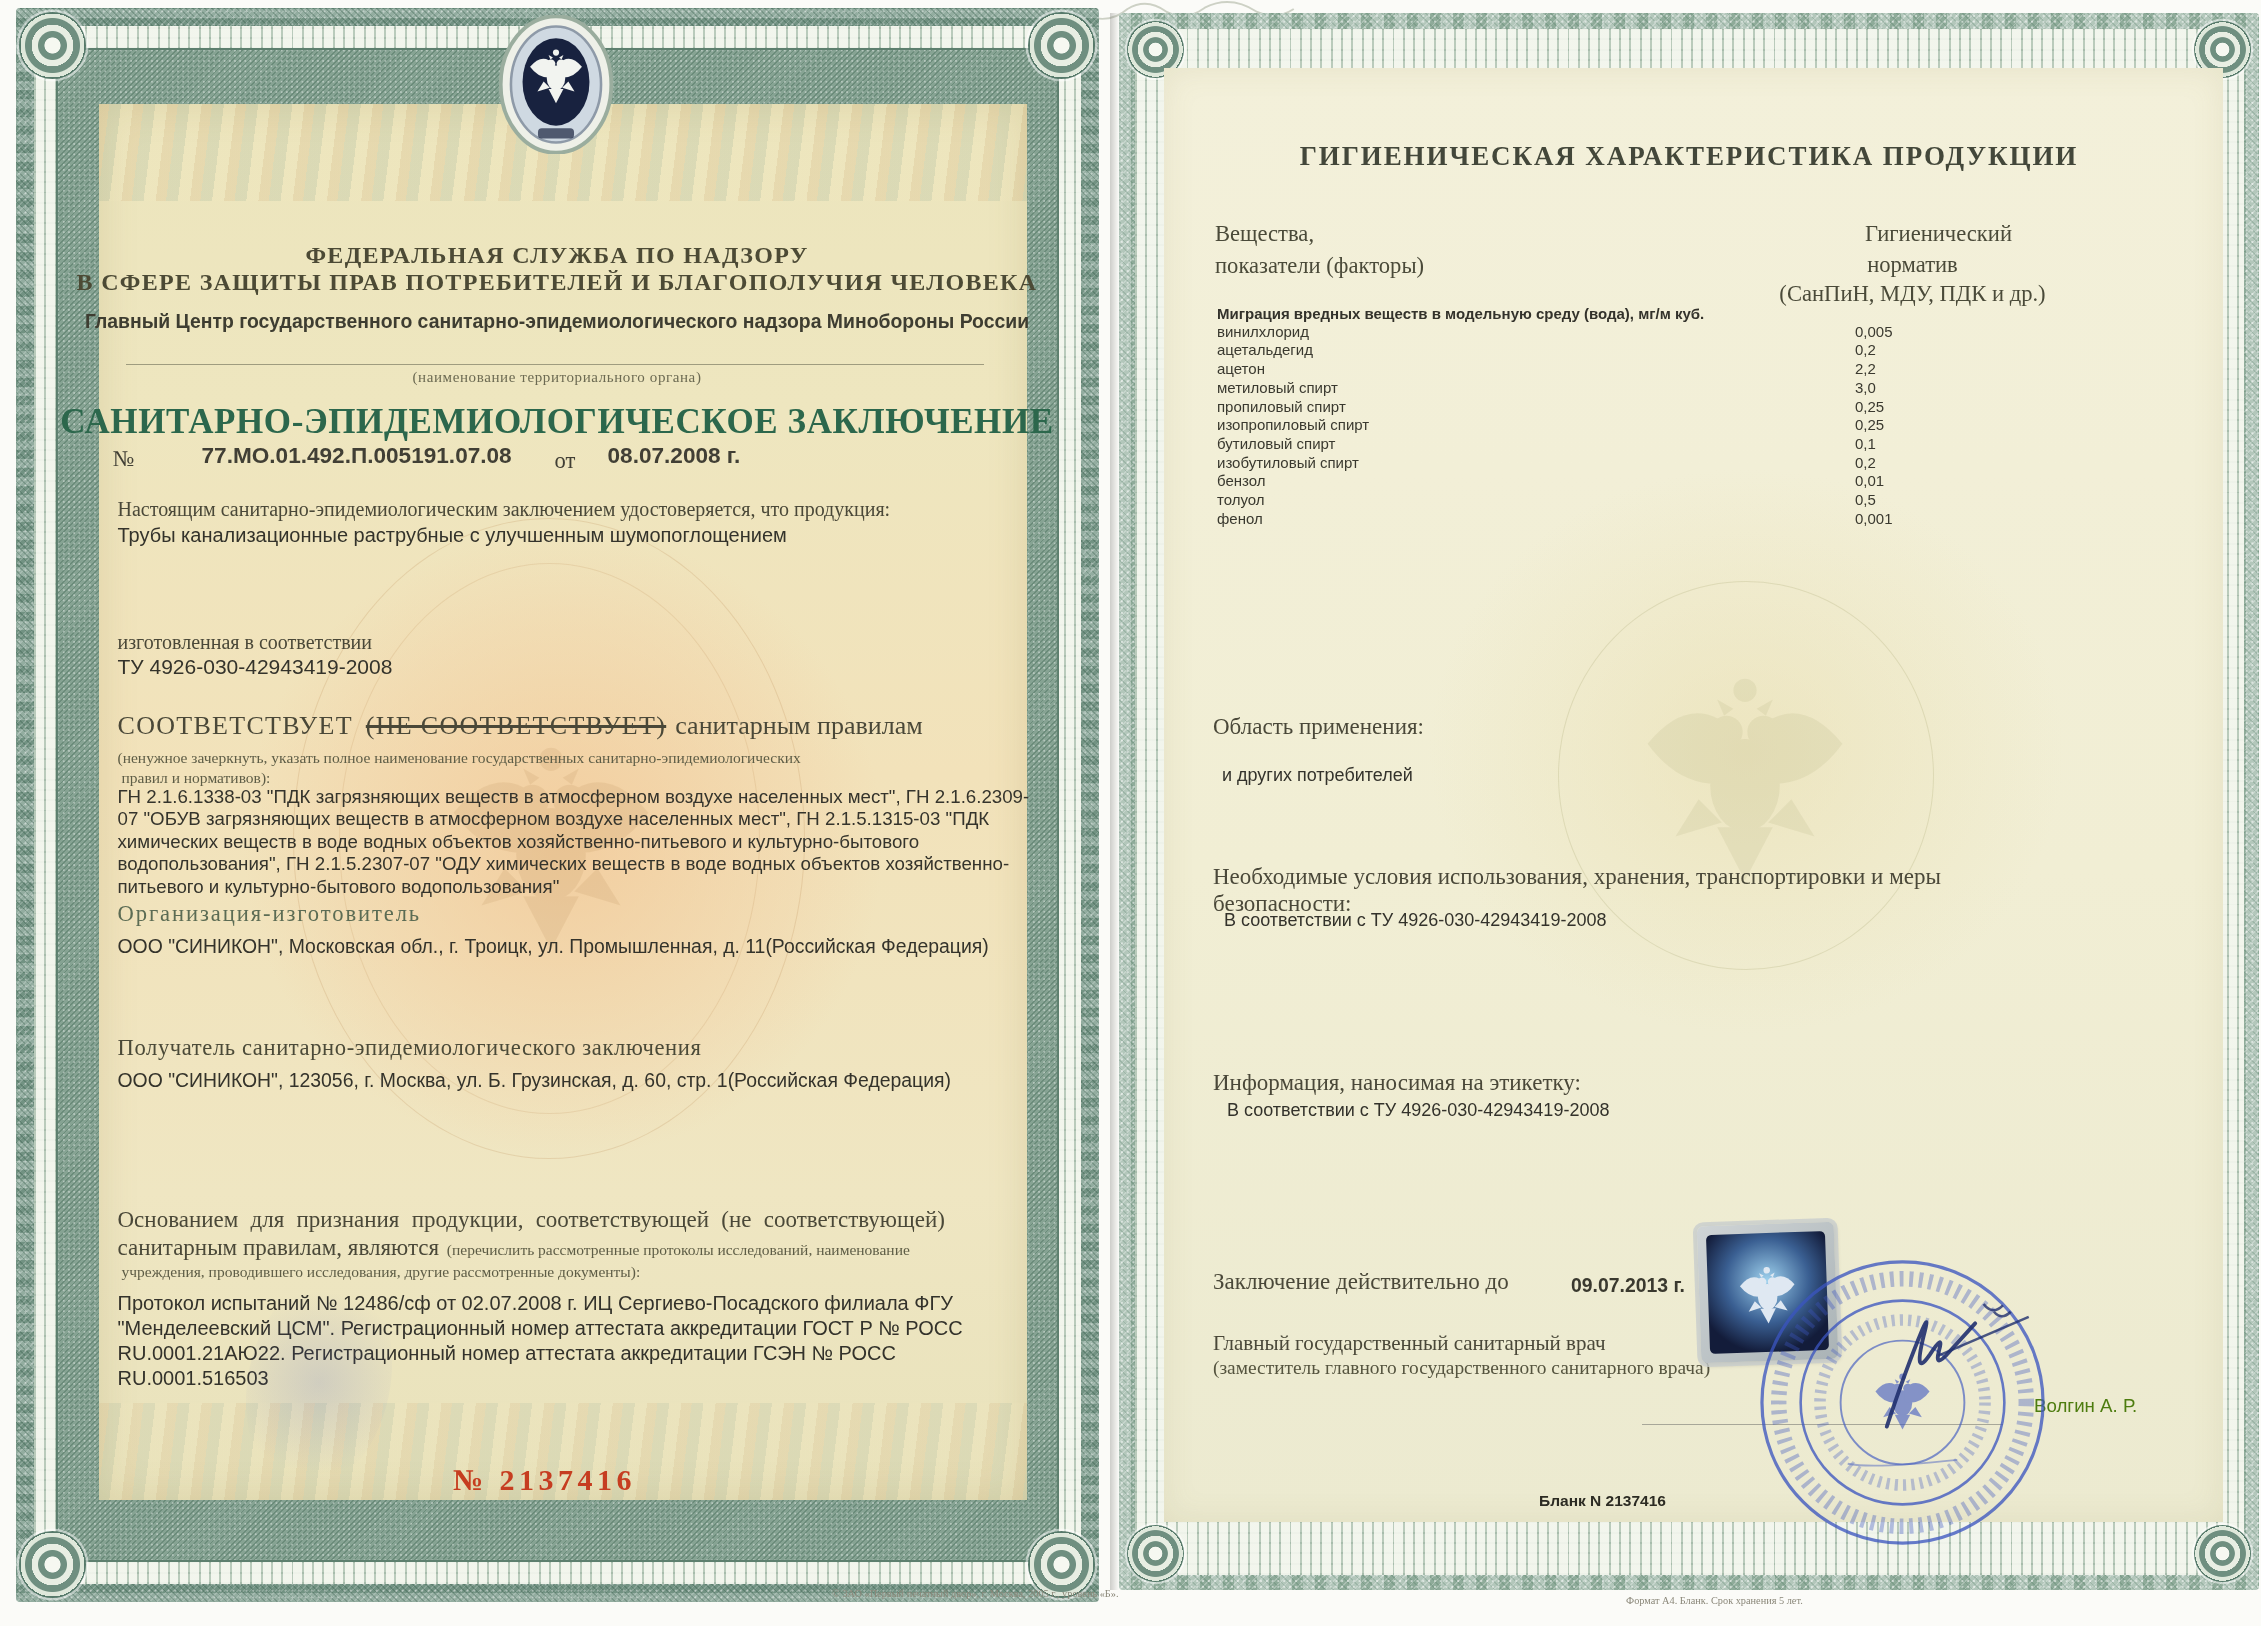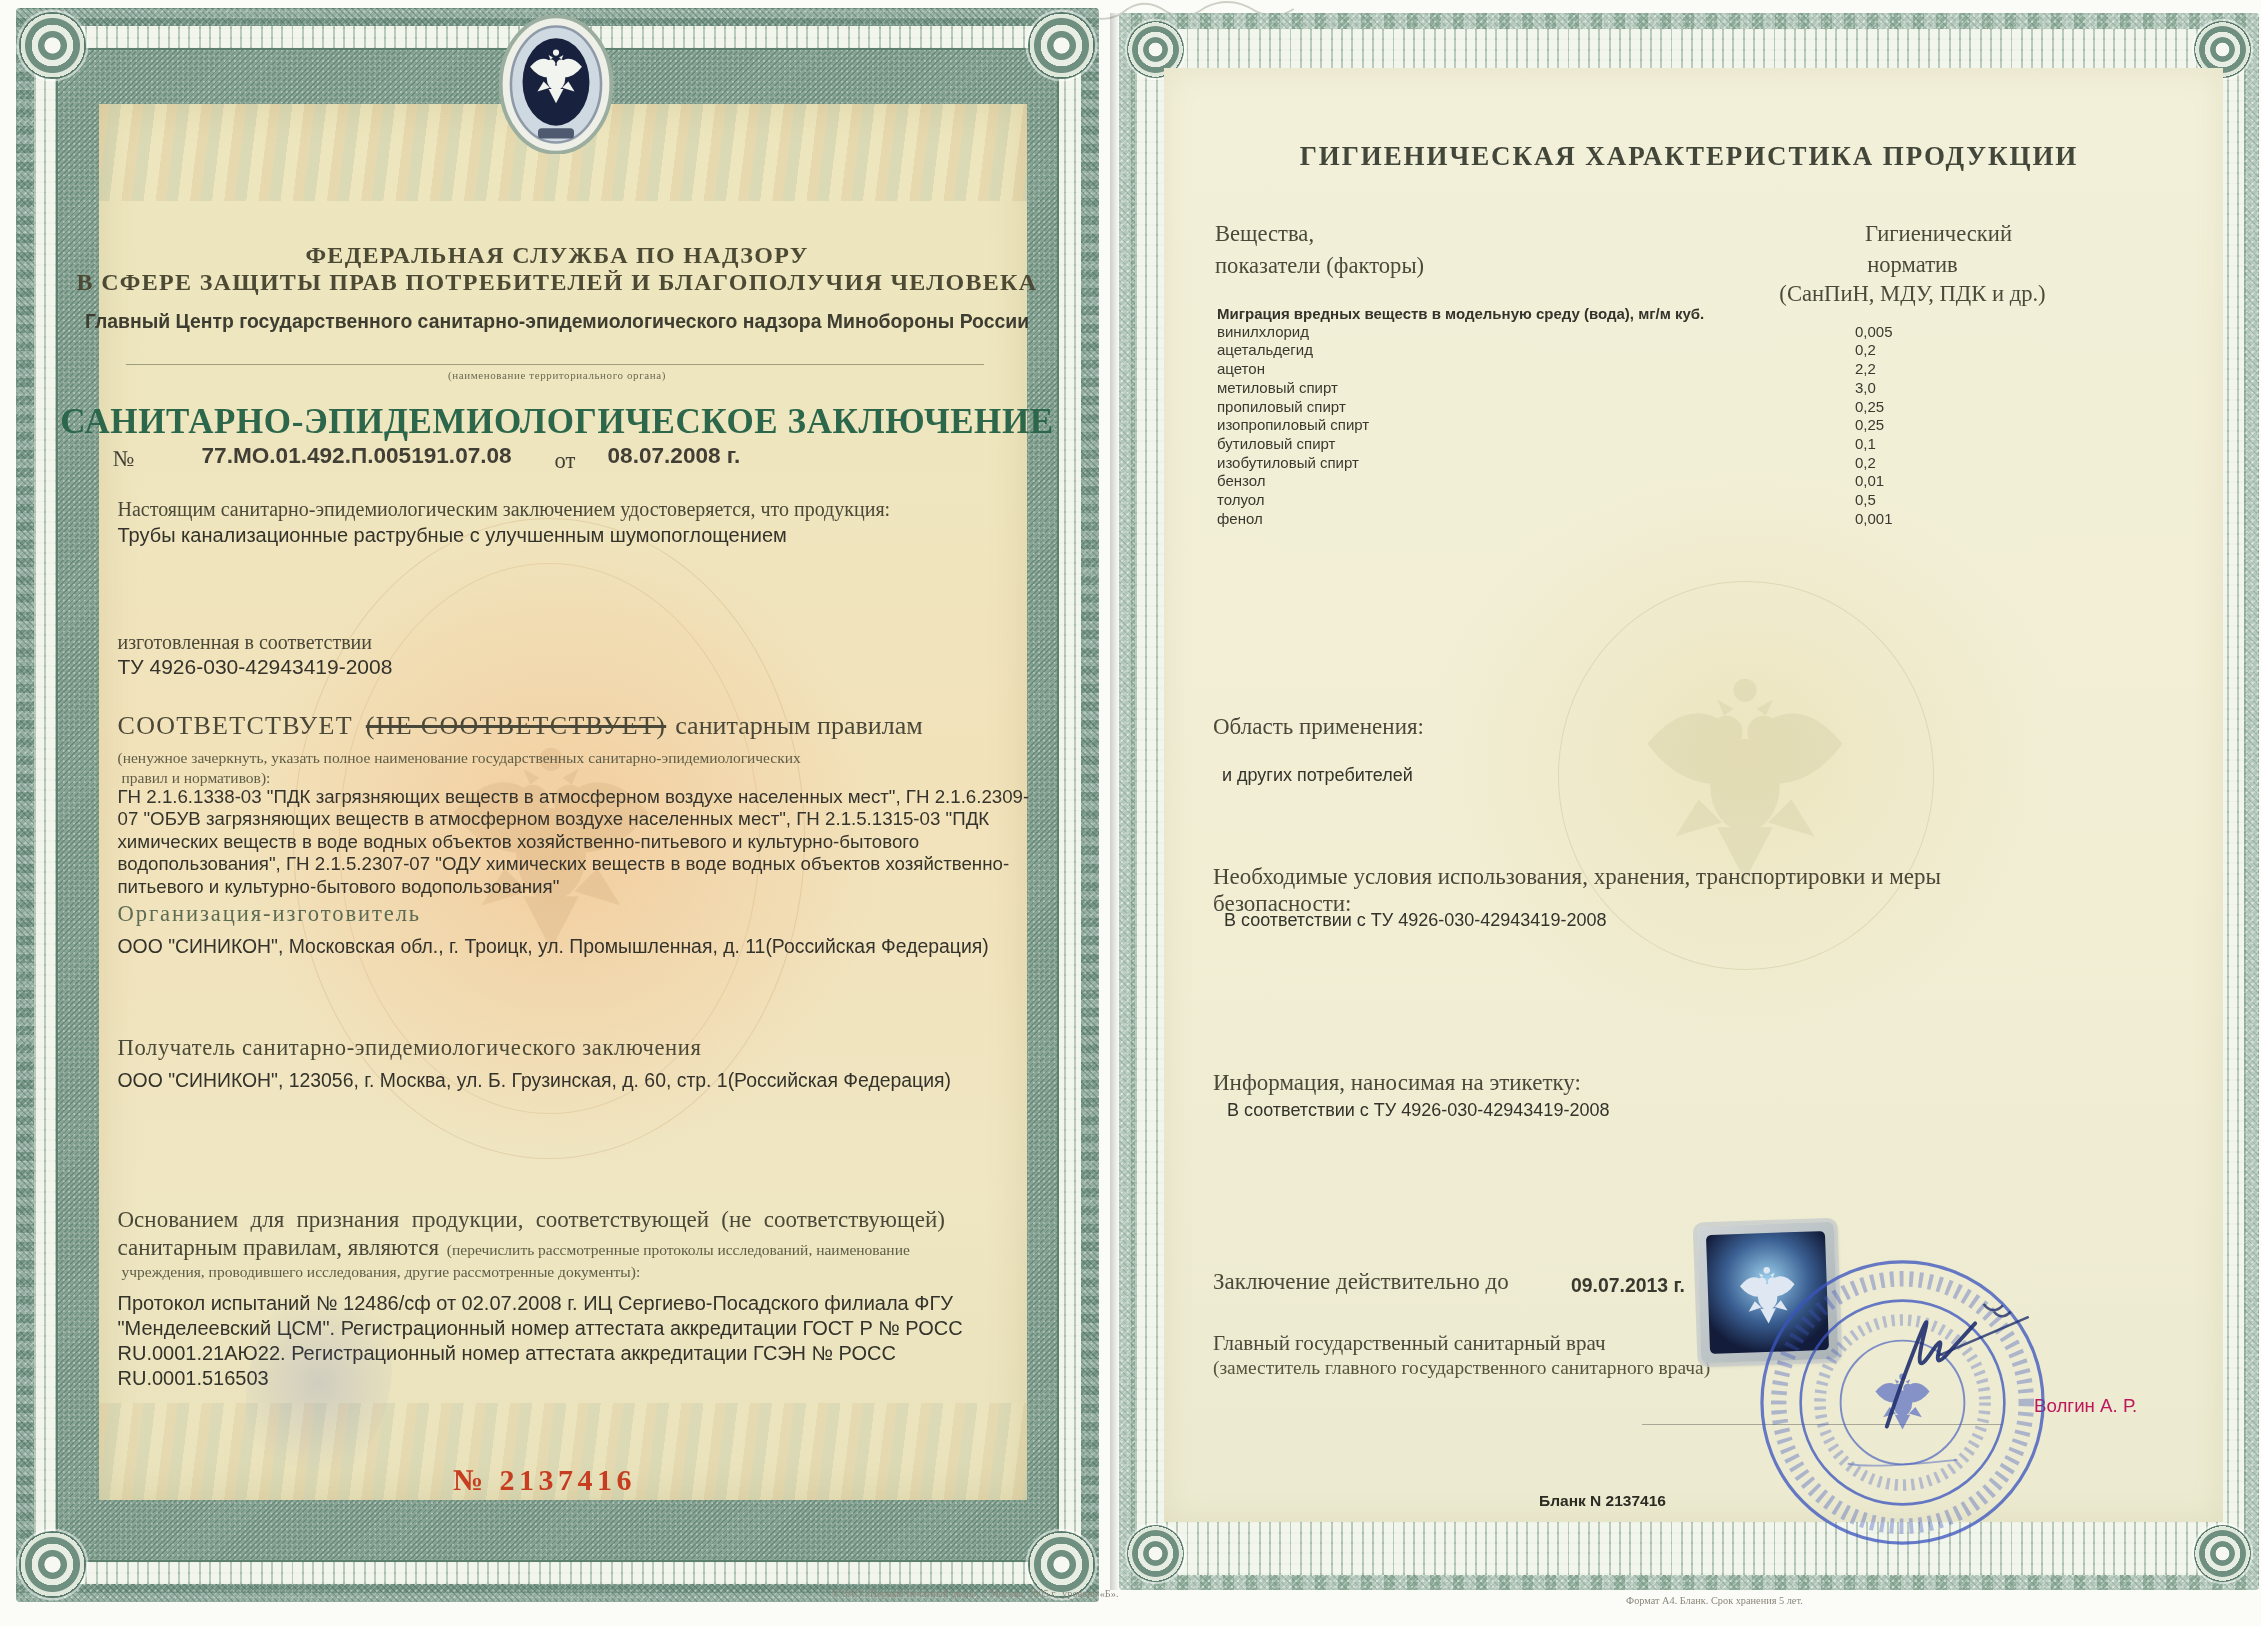--- a/index.html
+++ b/index.html
@@ -60,21 +60,21 @@
     background:
       repeating-linear-gradient(97deg, rgba(196,148,92,.30) 0 10.3px, rgba(126,157,138,.32) 10.3px 22px, rgba(244,232,190,.28) 22px 34px);
   }
   .waves.btm{opacity:.4;}
   
   .ser{font-family:"Liberation Serif",serif;}
   .san{font-family:"Liberation Sans",sans-serif;}
   .center{text-align:center;left:0;right:0;}
   .hdr1{font-size:24px;font-weight:bold;letter-spacing:1.3px;color:#4c4a35;}
   .hdr3{font-size:19.4px;color:#3e3d31;font-weight:bold;}
-  .tiny{font-size:11px;color:#6c6a52;letter-spacing:0.6px;}
+  .tiny{font-size:15px;color:#6c6a52;letter-spacing:0.6px;}
   .green-title{font-size:35px;font-weight:bold;color:#2c674c;letter-spacing:0.6px;}
   .numrow{font-size:22.6px;color:#413f35;}
   .bodyser{font-size:20px;color:#4a4838;}
   .bodysan{font-size:20px;color:#34332b;}
   .conform{font-size:26px;letter-spacing:1.3px;color:#4a4838;}
   .hint{font-size:15.5px;color:#5e5d46;}
   .label-grn{font-size:22.6px;letter-spacing:1.9px;color:#5c6c54;}
   .label-olv{font-size:22.6px;letter-spacing:0.6px;color:#4b4a38;}
   .rednum{font-size:30px;font-weight:bold;letter-spacing:4.5px;color:#c63d20;}
   .rtitle{font-size:27px;font-weight:bold;letter-spacing:1.9px;color:#43473a;}
@@ -263,21 +263,21 @@
   <div class="abs ser sec-label" style="left:94px;top:1057px">Информация,  наносимая на этикетку:</div>
   <div class="abs san sec-text" style="left:108px;top:1087px">В соответствии с ТУ 4926-030-42943419-2008</div>
 
   <div class="abs ser sec-label" style="left:94px;top:1256px">Заключение действительно до</div>
   <div class="abs san" style="left:452px;top:1261px;font-size:19.4px;font-weight:bold;color:#3a392f">09.07.2013 г.</div>
 
   <div class="abs ser" style="left:94px;top:1318px;font-size:21px;color:#4a4839">Главный государственный санитарный врач</div>
   <div class="abs ser" style="left:94px;top:1344px;font-size:19.4px;color:#55543f">(заместитель главного государственного санитарного врача)</div>
 
   <div class="abs" style="left:523px;top:1411px;width:361px;height:1.3px;background:#8a8a82;opacity:.7"></div>
-  <div class="abs san" style="left:915px;top:1382px;font-size:18.7px;color:#be185d">Волгин А. Р.</div>
+  <div class="abs san" style="left:915px;top:1382px;font-size:18.7px;color:#4d7c0f">Волгин А. Р.</div>
 
   <div class="holo" style="left:580px;top:1211px;width:137px;height:137px">
     <div class="holo-inner"></div>
     <svg class="abs" style="left:36px;top:31px" width="65" height="76" viewBox="0 0 100 100">
       <use href="#eagle" fill="#dfe8f2"></use>
     </svg>
   </div>
 
   <svg class="abs" style="left:632px;top:1238px;opacity:.9" width="303" height="303" viewBox="0 0 470 470">
     <circle cx="235" cy="235" r="218" fill="none" stroke="#3b55c0" stroke-width="5" opacity=".85"></circle>

